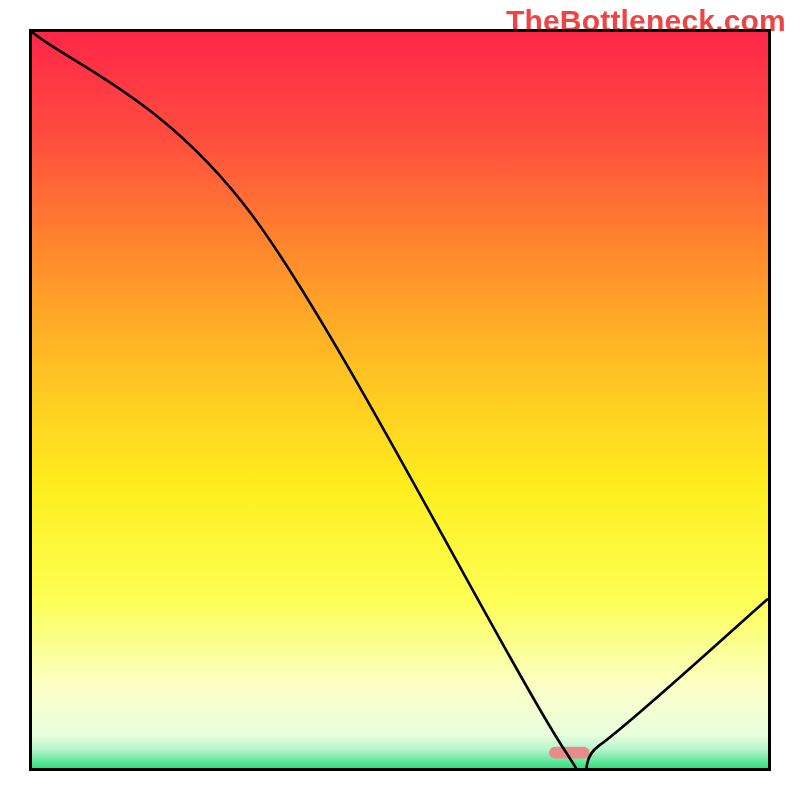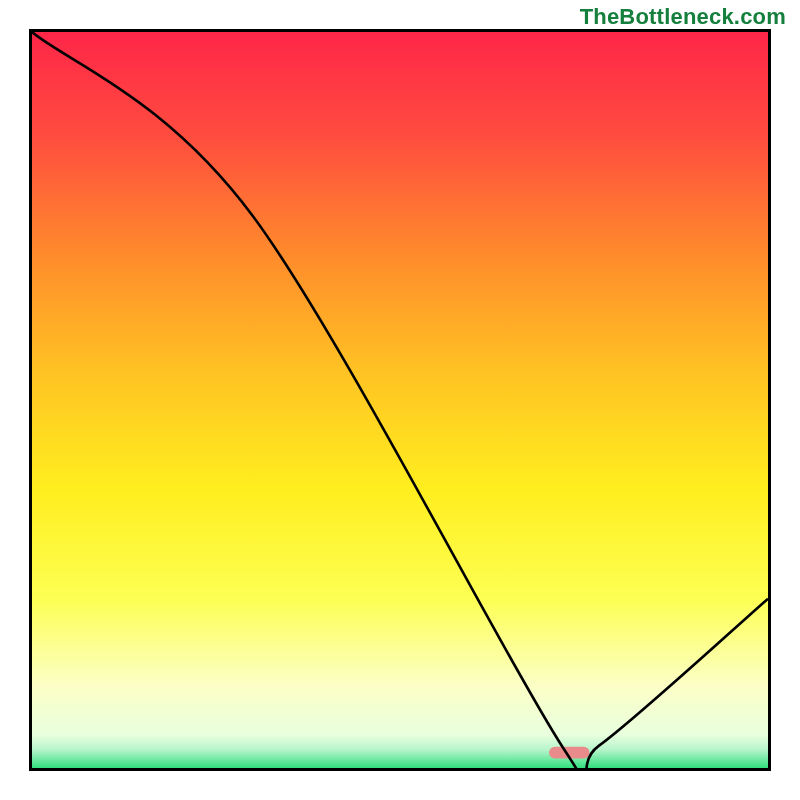--- a/index.html
+++ b/index.html
@@ -12,23 +12,23 @@
   }
   .wrap {
     position: relative;
     width: 800px;
     height: 800px;
   }
   .watermark {
     position: absolute;
     top: 4px;
     right: 14px;
-    font-size: 22px;
+    font-size: 30px;
     font-weight: 600;
-    color: #15803d;
+    color: #ef4444;
     letter-spacing: 0.2px;
   }
   
   .plot-box {
     position: absolute;
     left: 29px;
     top: 29px;
     width: 742px;   
     height: 742px;  
     border: 3px solid #000000;

